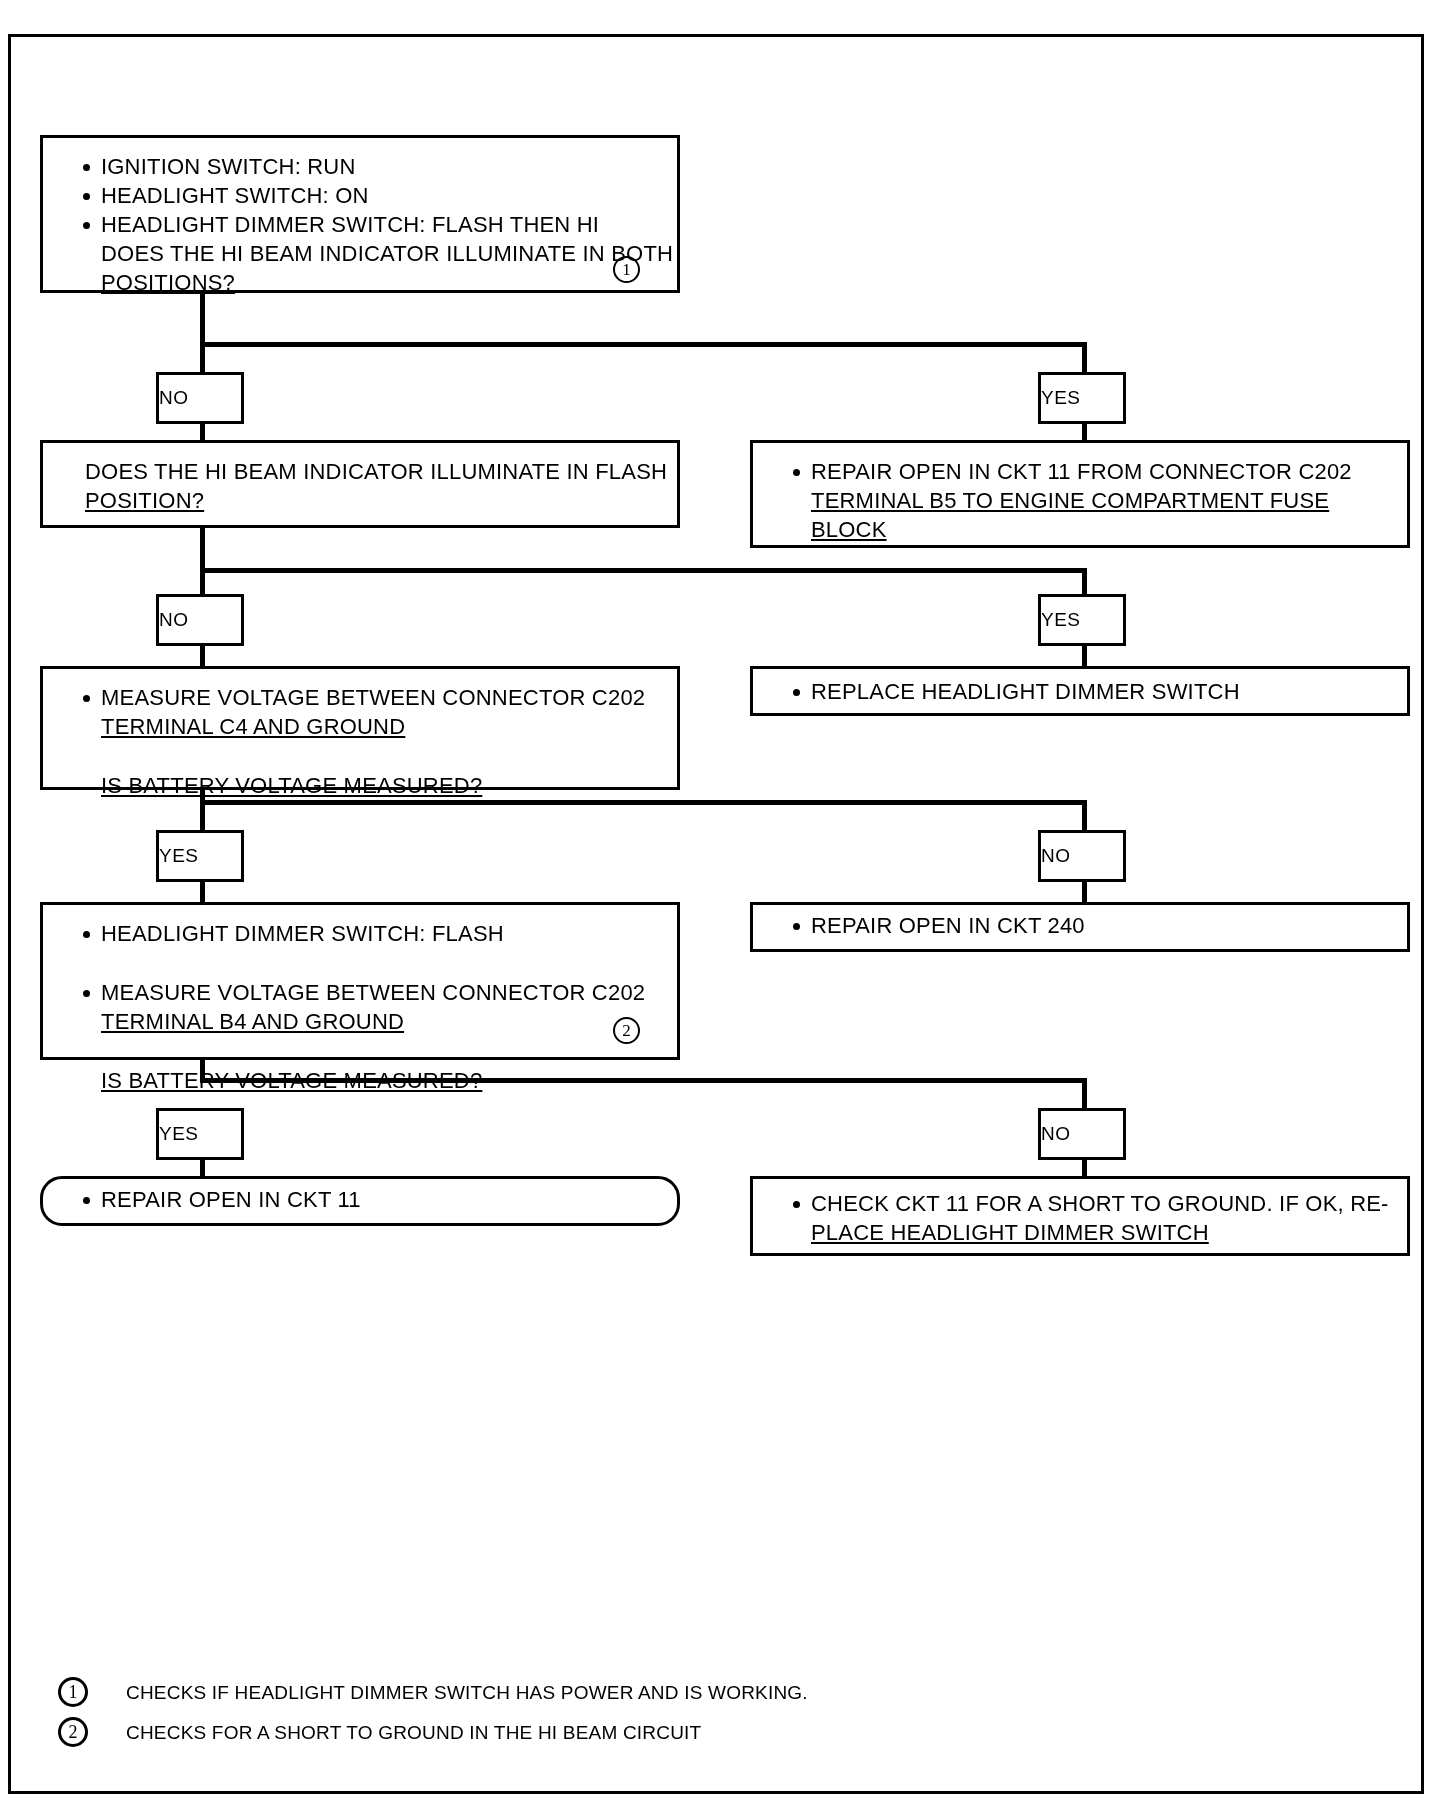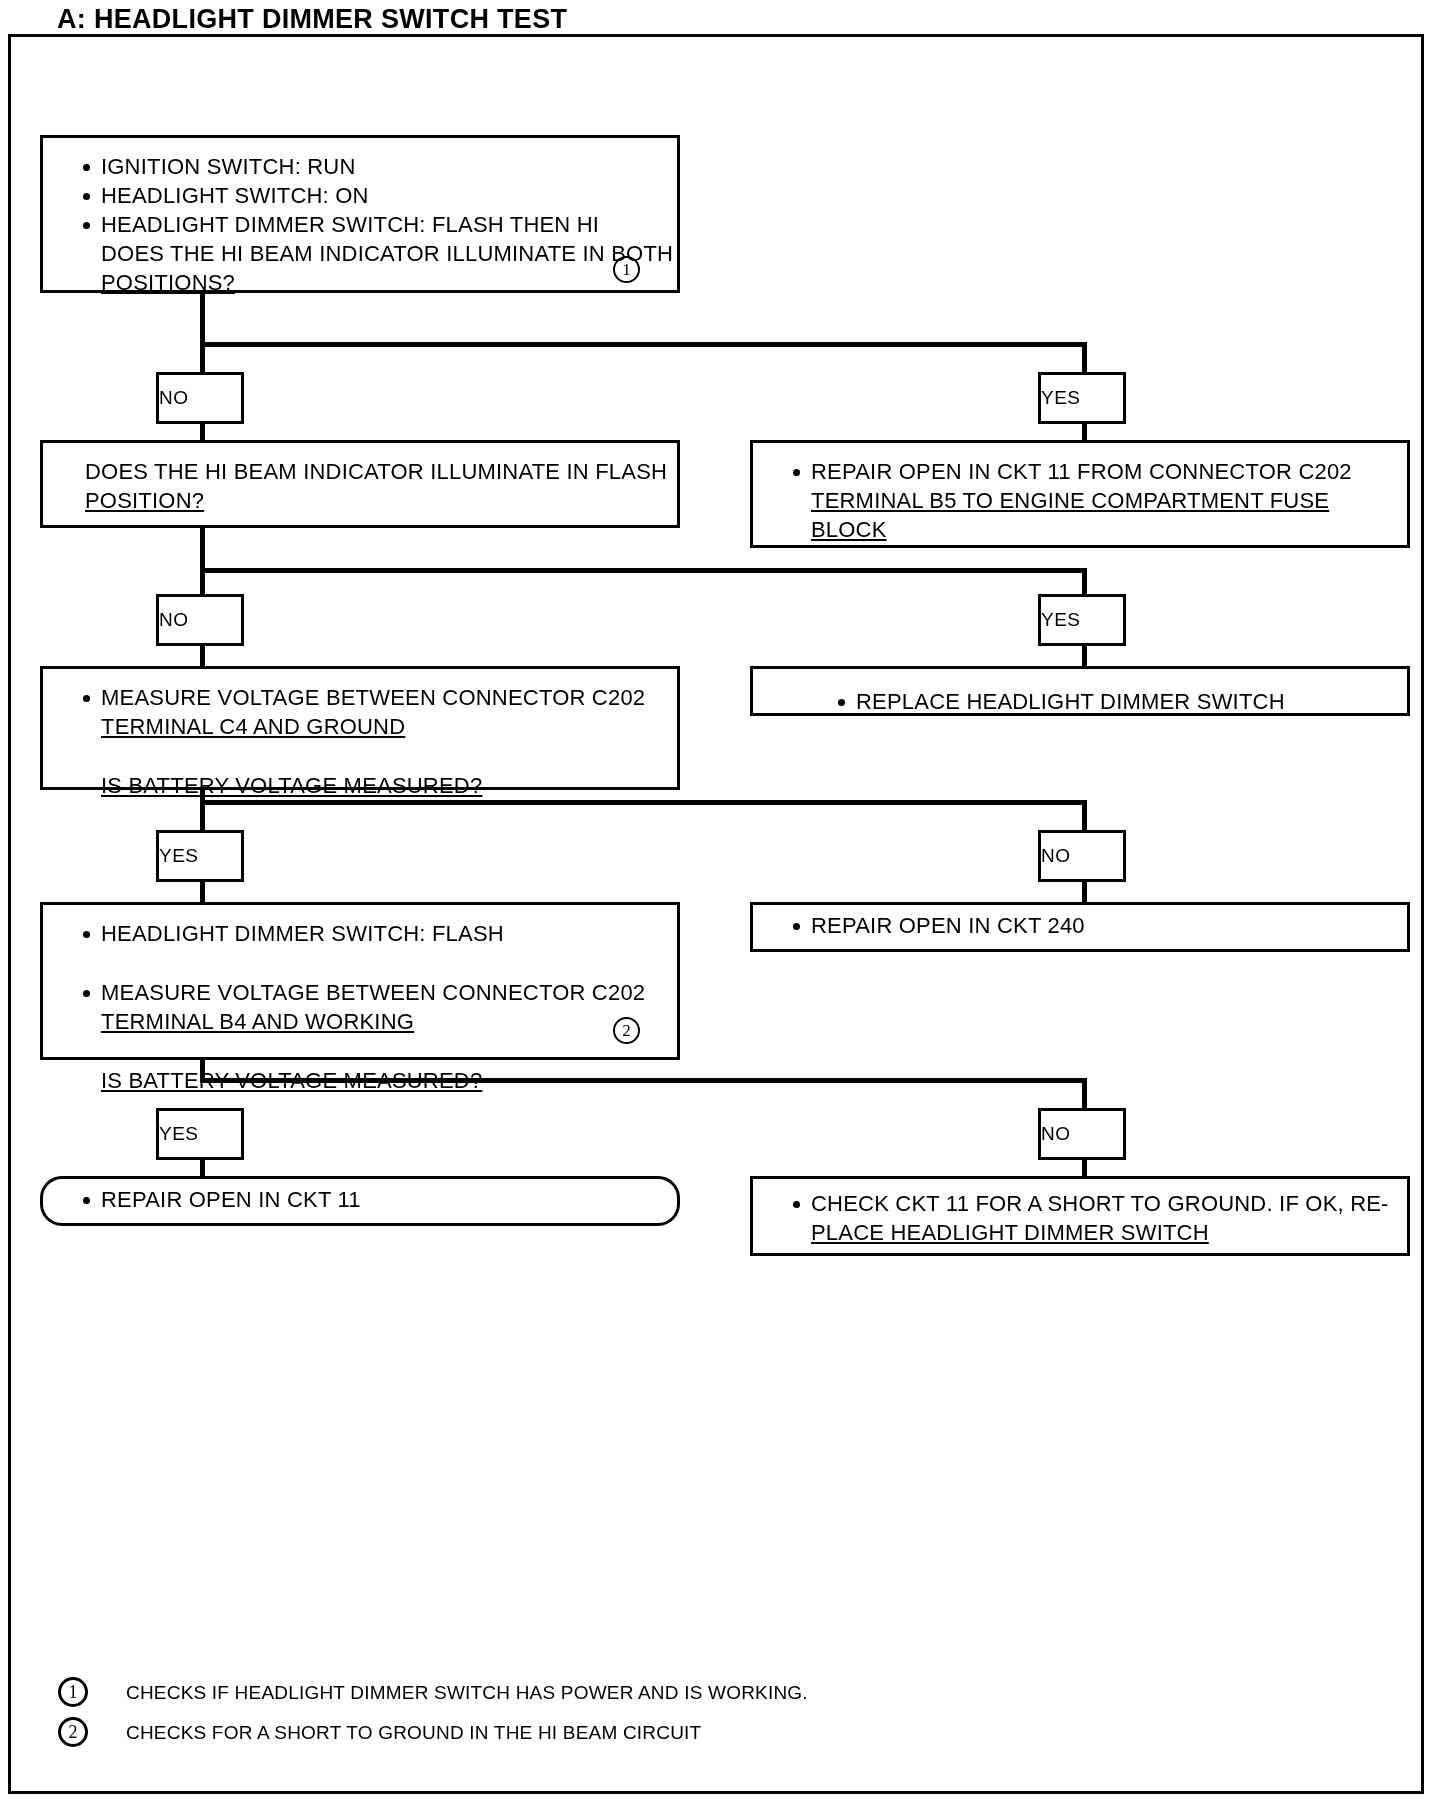--- a/index.html
+++ b/index.html
@@ -159,21 +159,20 @@
     line-height: 25px;
     letter-spacing: 0.2px;
     white-space: nowrap;
   }
 </style>
 </head>
 <body>
 
 <div id="page">
 
-  <div class="page-title">A: HEADLIGHT DIMMER SWITCH TEST</div>
 
   <div class="page-frame"></div>
 
   <div class="conn v" style="left:200px; top:290px; height:52px;"></div>
   <div class="conn h" style="left:200px; top:342px; width:887px;"></div>
   <div class="conn v" style="left:1082px; top:342px; height:30px;"></div>
   <div class="conn v" style="left:200px; top:342px; height:30px;"></div>
   <div class="conn v" style="left:200px; top:394px; height:46px;"></div>
   <div class="conn v" style="left:1082px; top:394px; height:46px;"></div>
 
@@ -222,21 +221,21 @@
     <div class="lines" style="padding-left:2px;">
       <div class="line plain">DOES THE HI BEAM INDICATOR ILLUMINATE IN FLASH</div>
       <div class="line cont">POSITION?</div>
     </div>
   </div>
 
   <div class="ynbox" style="left:156px; top:594px;">NO</div>
   <div class="ynbox" style="left:1038px; top:594px;">YES</div>
 
   <div class="fbox" style="left:750px; top:666px; width:660px; height:50px;">
-    <div class="lines" style="padding-top:18px;margin-left:45px;">
+    <div class="lines" style="padding-top:8px;">
       <div class="line bullet">REPLACE HEADLIGHT DIMMER SWITCH</div>
     </div>
   </div>
 
   <div class="fbox" style="left:40px; top:666px; width:640px; height:124px;">
     <div class="lines">
       <div class="line bullet">MEASURE VOLTAGE BETWEEN CONNECTOR C202</div>
       <div class="line cont">TERMINAL C4 AND GROUND</div>
       <div class="line cont gap">IS BATTERY VOLTAGE MEASURED?</div>
     </div>
@@ -248,21 +247,21 @@
   <div class="fbox" style="left:750px; top:902px; width:660px; height:50px;">
     <div class="lines" style="padding-top:6px;">
       <div class="line bullet">REPAIR OPEN IN CKT 240</div>
     </div>
   </div>
 
   <div class="fbox" style="left:40px; top:902px; width:640px; height:158px;">
     <div class="lines">
       <div class="line bullet">HEADLIGHT DIMMER SWITCH: FLASH</div>
       <div class="line bullet gap">MEASURE VOLTAGE BETWEEN CONNECTOR C202</div>
-      <div class="line cont">TERMINAL B4 AND WORKING</div>
+      <div class="line cont">TERMINAL B4 AND GROUND</div>
       <div class="line cont gap">IS BATTERY VOLTAGE MEASURED?</div>
     </div>
     <div class="ref-circle" style="left:570px; top:112px;">2</div>
   </div>
 
   <div class="ynbox" style="left:156px; top:1108px;">YES</div>
   <div class="ynbox" style="left:1038px; top:1108px;">NO</div>
 
   <div class="fbox" style="left:40px; top:1176px; width:640px; height:50px;border-radius:22px;">
     <div class="lines" style="padding-top:6px;">

